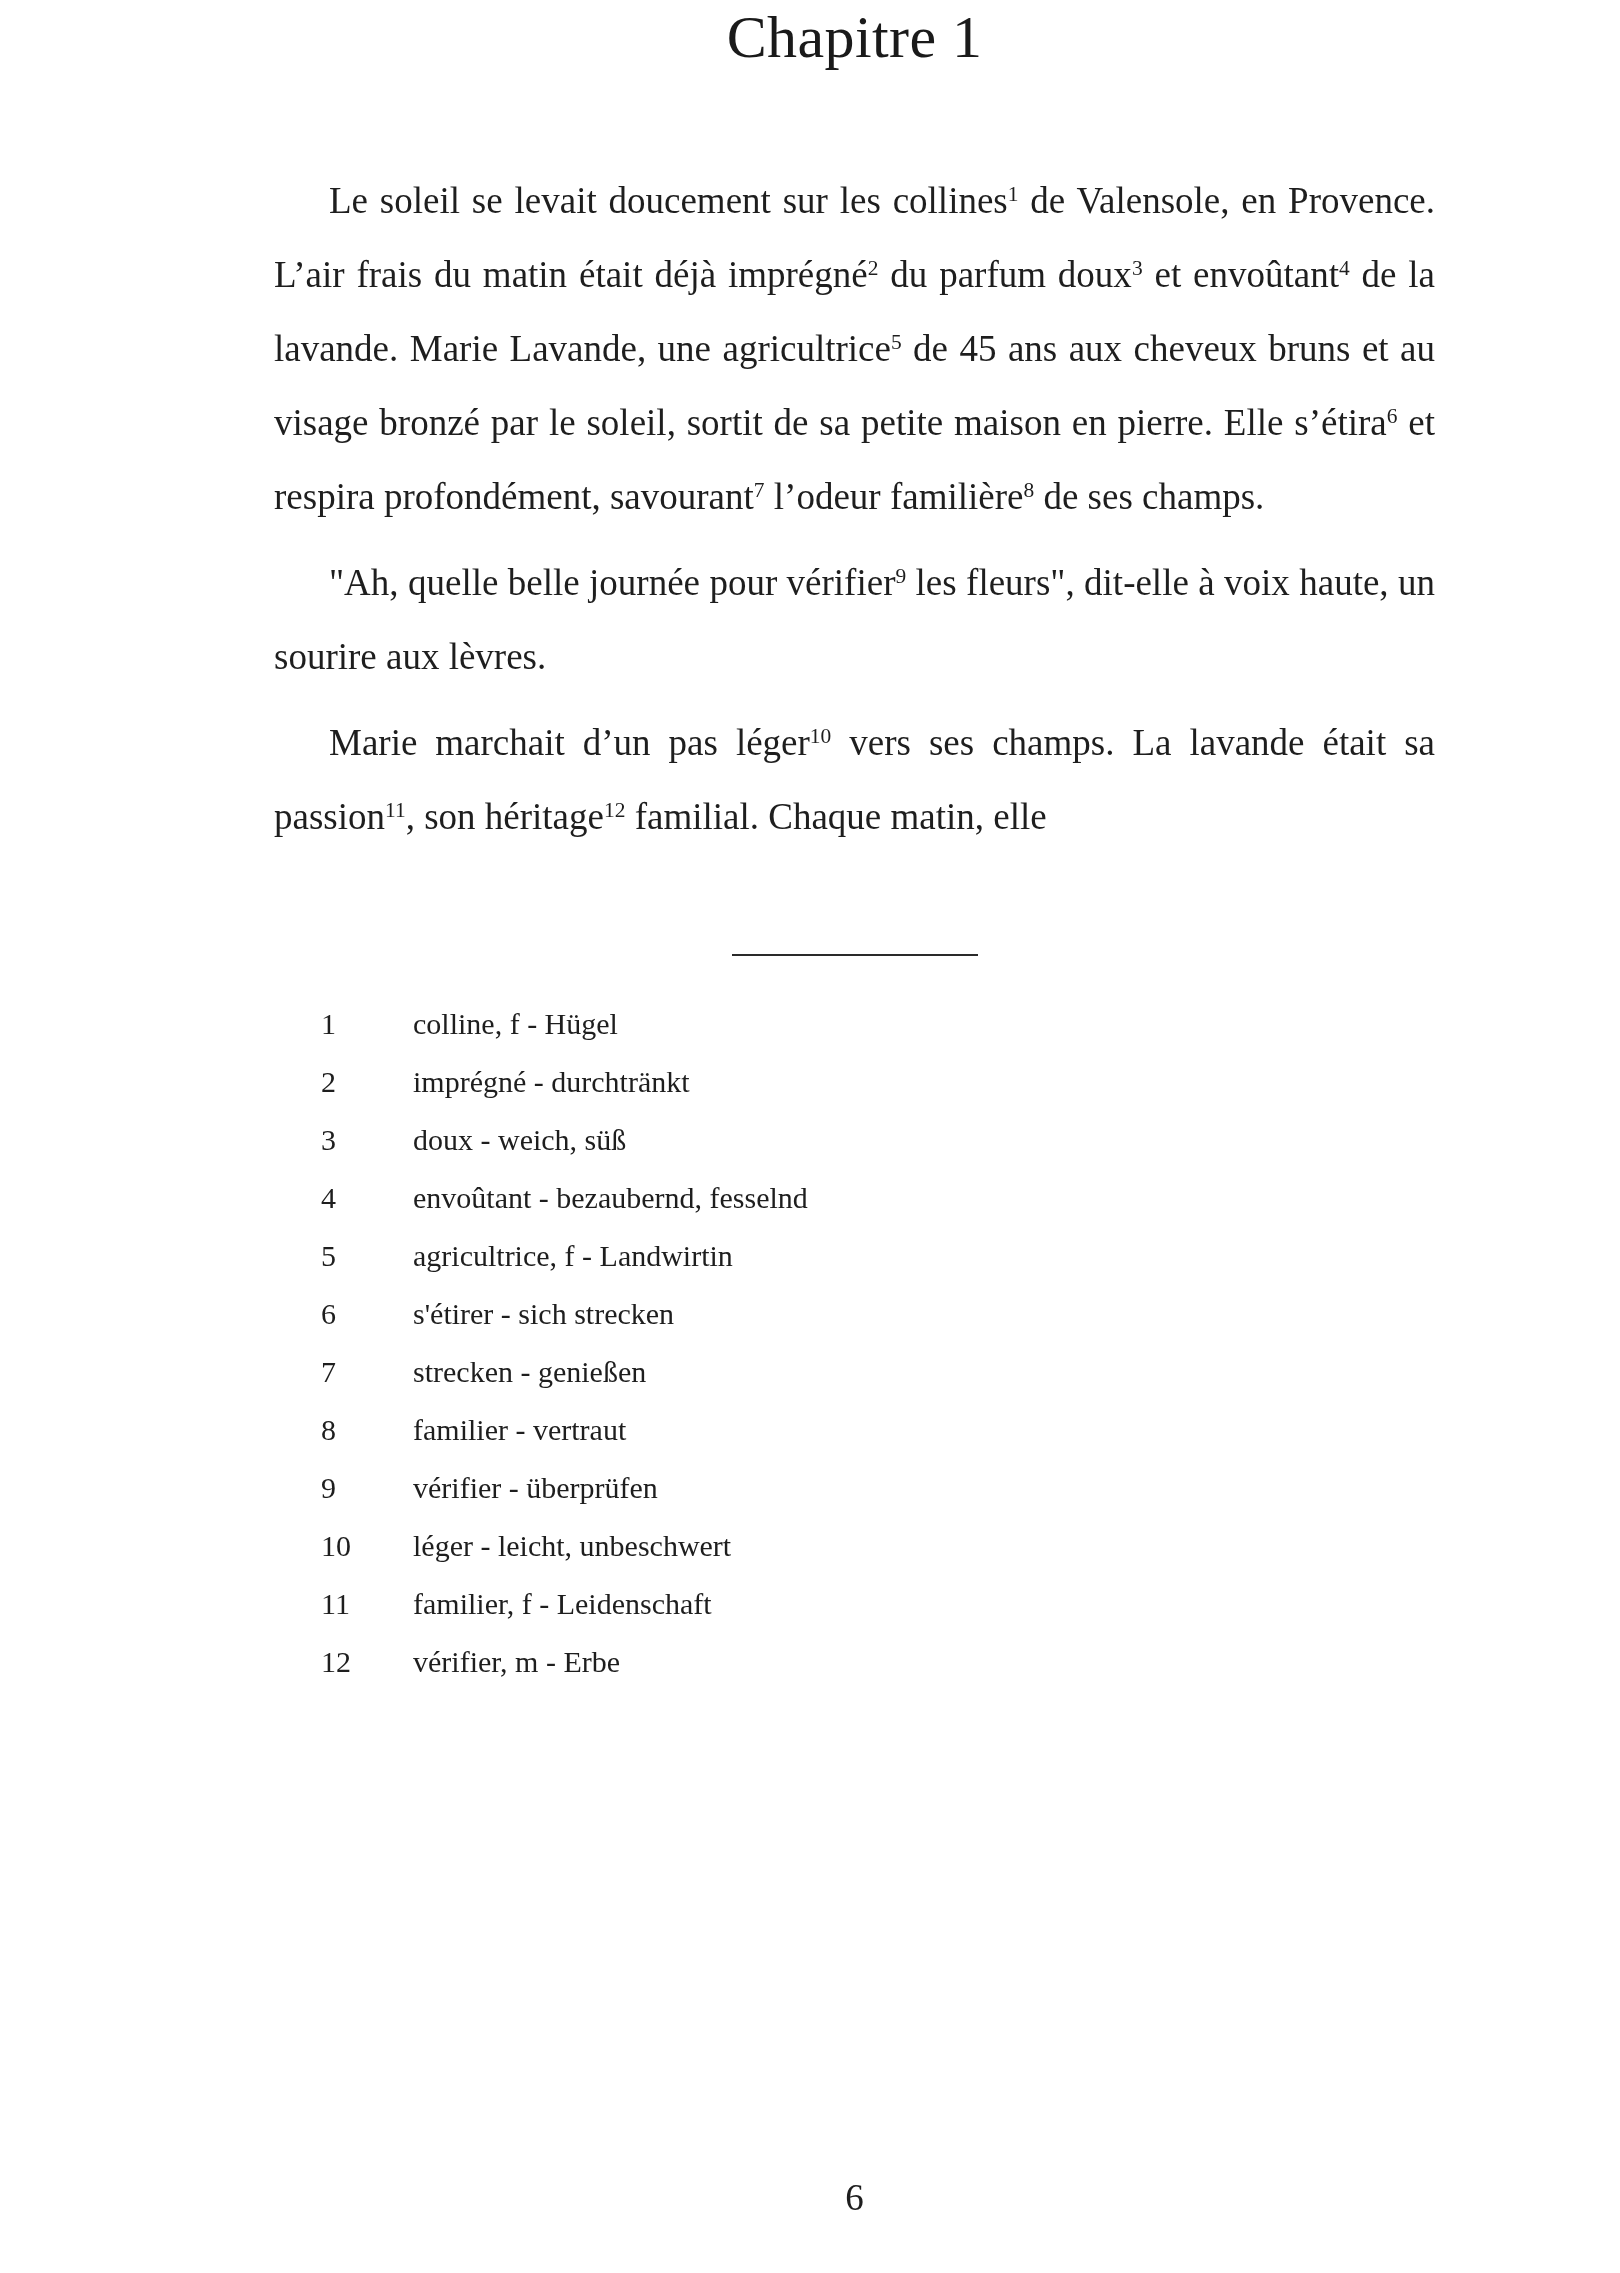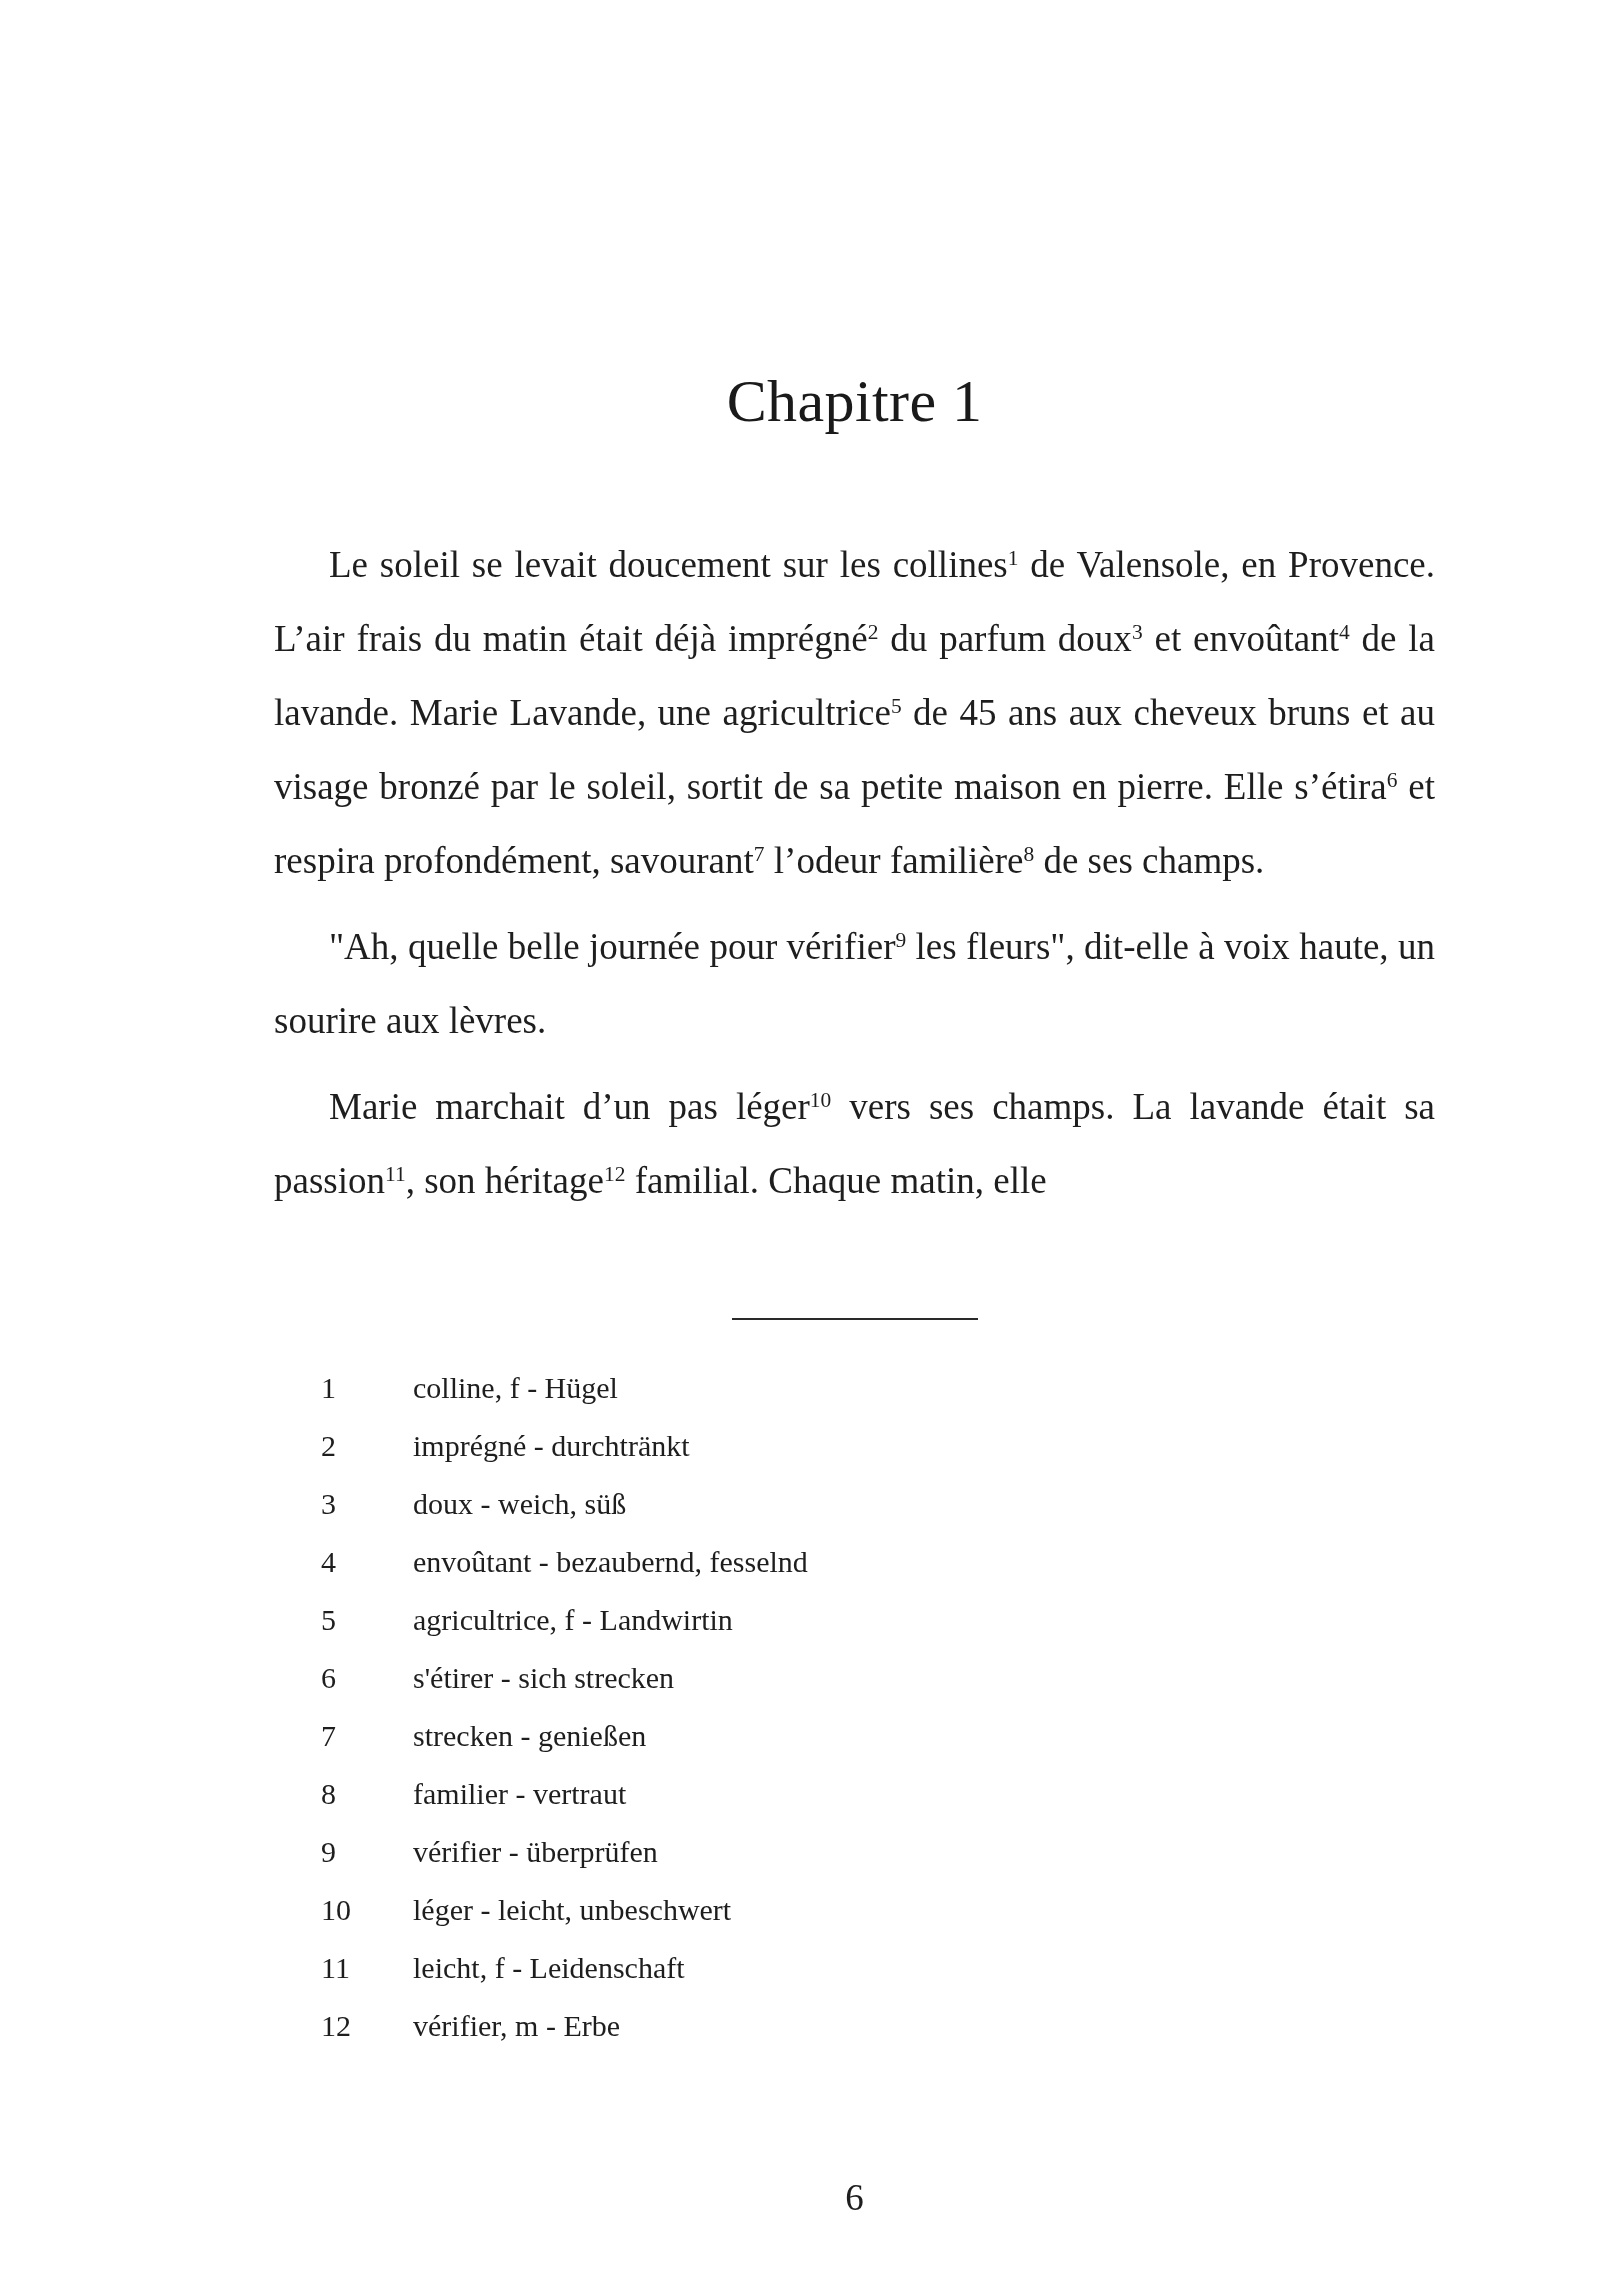--- a/index.html
+++ b/index.html
@@ -17,21 +17,20 @@
     overflow: hidden;
   }
   .content {
     position: absolute;
     left: 262px;
     width: 1185px;
     top: 0;
   }
   .chapter-title {
     margin: 0;
-    padding-top: 364px;
     text-align: center;
     font-size: 60px;
     line-height: 75px;
     font-weight: normal;
     letter-spacing: 0.4px;
     color: #1a1a1a;
   }
   .body-para {
     margin: 12px;
     font-size: 37px;
@@ -146,21 +145,21 @@
     <span class="fn-text">vérifier - überprüfen</span>
   </div>
 
   <div class="footnote">
     <span class="fn-num">10</span>
     <span class="fn-text">léger - leicht, unbeschwert</span>
   </div>
 
   <div class="footnote">
     <span class="fn-num">11</span>
-    <span class="fn-text">leicht, f - Leidenschaft</span>
+    <span class="fn-text">familier, f - Leidenschaft</span>
   </div>
 
   <div class="footnote">
     <span class="fn-num">12</span>
     <span class="fn-text">vérifier, m - Erbe</span>
   </div>
 </div>
 
     <div class="page-number">6</div>
   </div>

